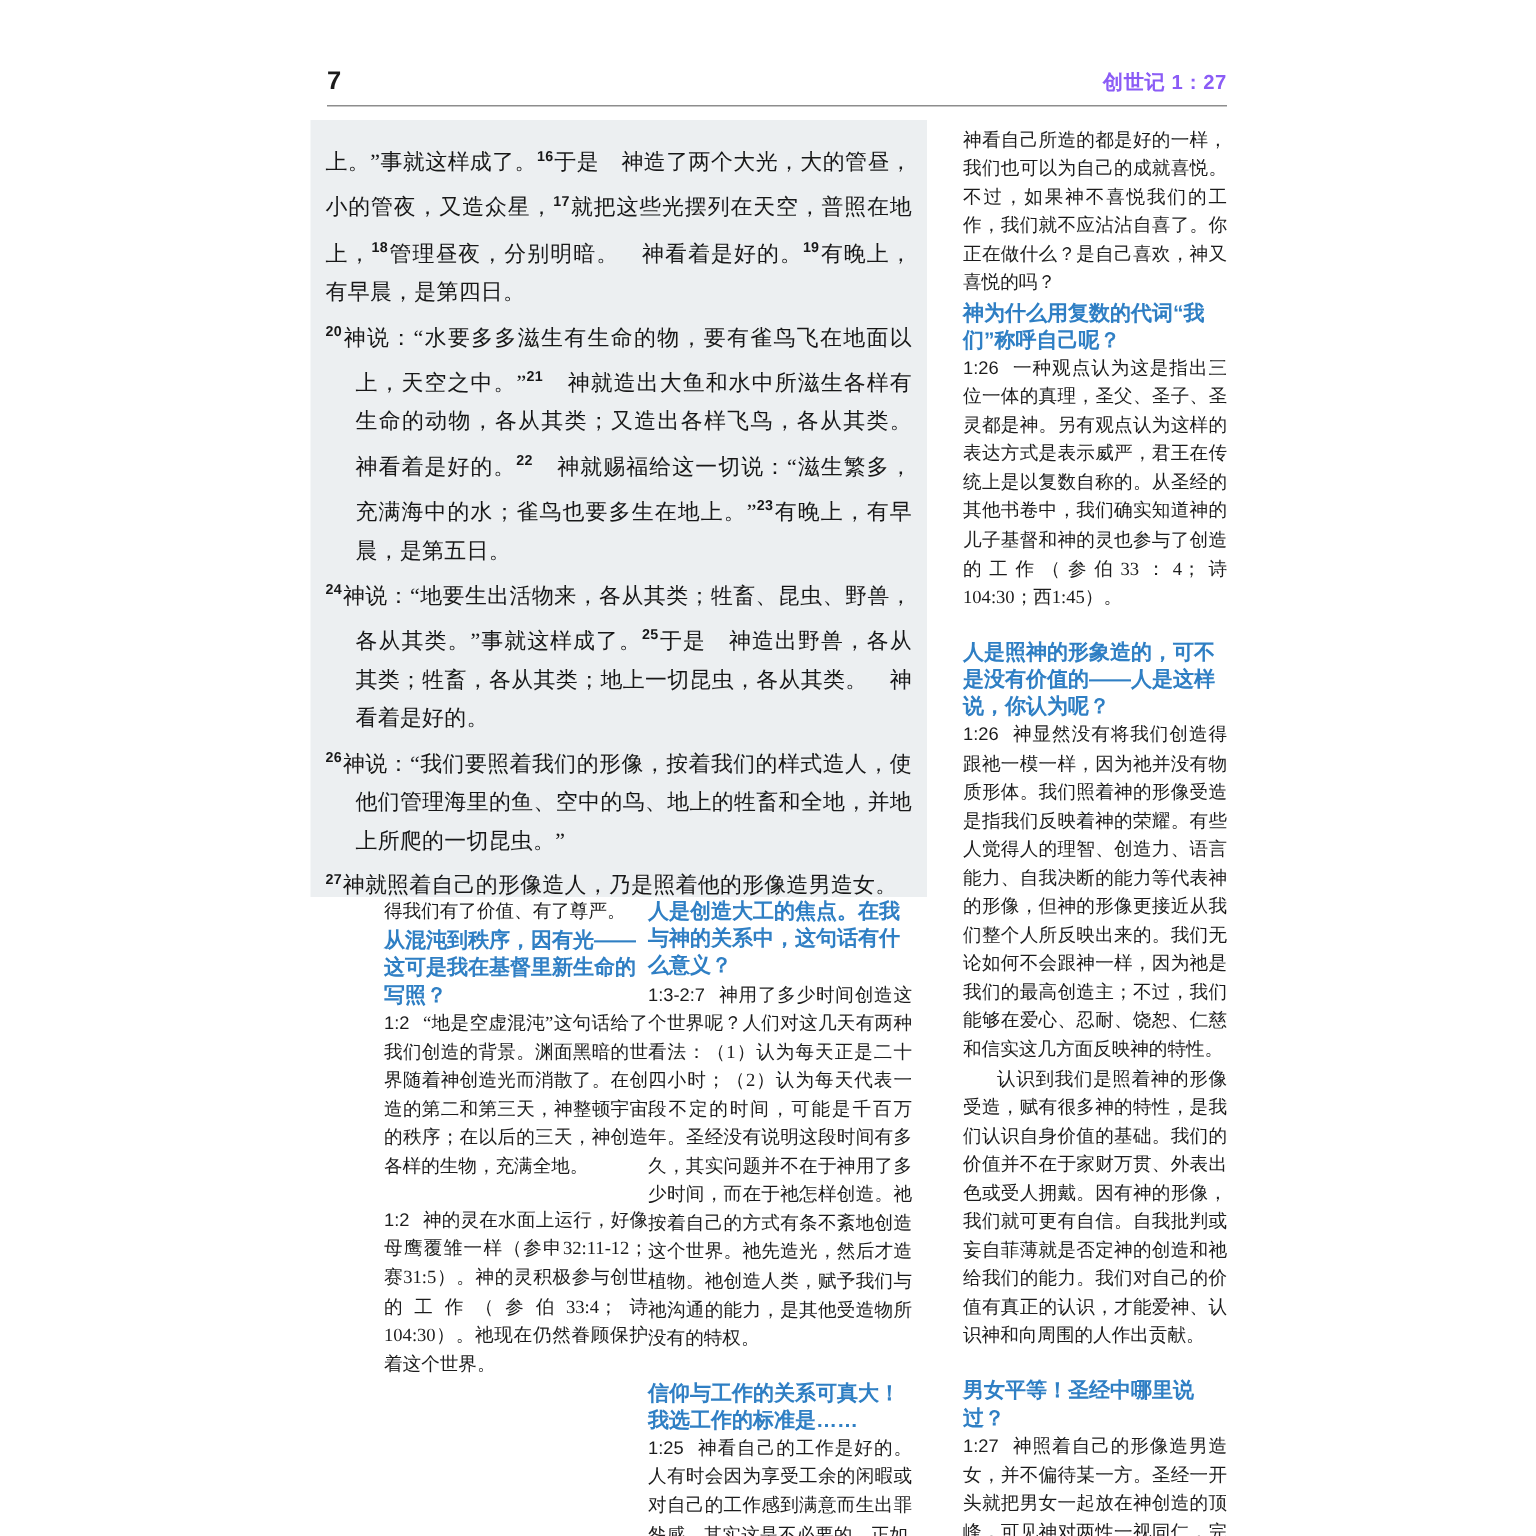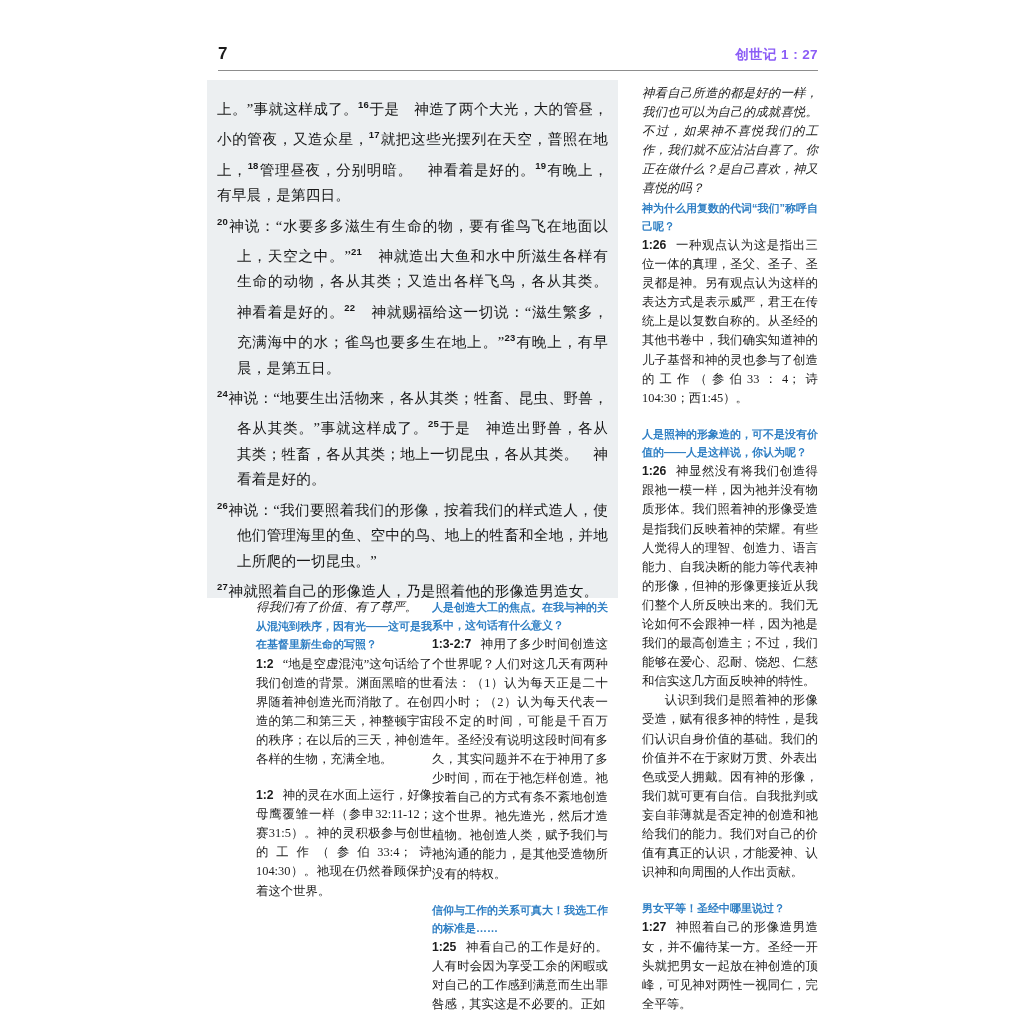--- a/index.html
+++ b/index.html
@@ -72,31 +72,31 @@
   .col-b2{
     position:absolute;left:432px;top:598px;width:176px;height:420px;
     font-size:12.4px;line-height:19.1px;color:#1c1c1c;
     text-align:justify;text-justify:inter-ideograph;
   }
   .qa{margin:0 0 0 0;}
   .qa + .qa{margin-top:17px;}
   .qhead{
     color:#2f7fc4;font-weight:bold;
     font-family:"Liberation Sans","DejaVu Sans",sans-serif;
-    font-size:11px;line-height:18.2px;
+    font-size:14px;line-height:18.2px;
     margin:0 0 1px 0;
     text-align:left;
   }
   .qbody{margin:0;}
   .vref{
     font-family:"Liberation Sans","DejaVu Sans",sans-serif;
-    font-weight:bold;font-size:12.2px;
+    font-weight:normal;font-size:12.2px;
     padding-right:9px;
   }
-  .cont{margin:0;font-style:italic;}
+  .cont{margin:0;}
   .indent{display:inline-block;width:1.8em;}
 </style>
 </head>
 <body>
 
 <div class="page">
 
   <div class="runhead">
     <span class="folio">7</span>
     <span class="ref">创世记 1 : 27</span>

